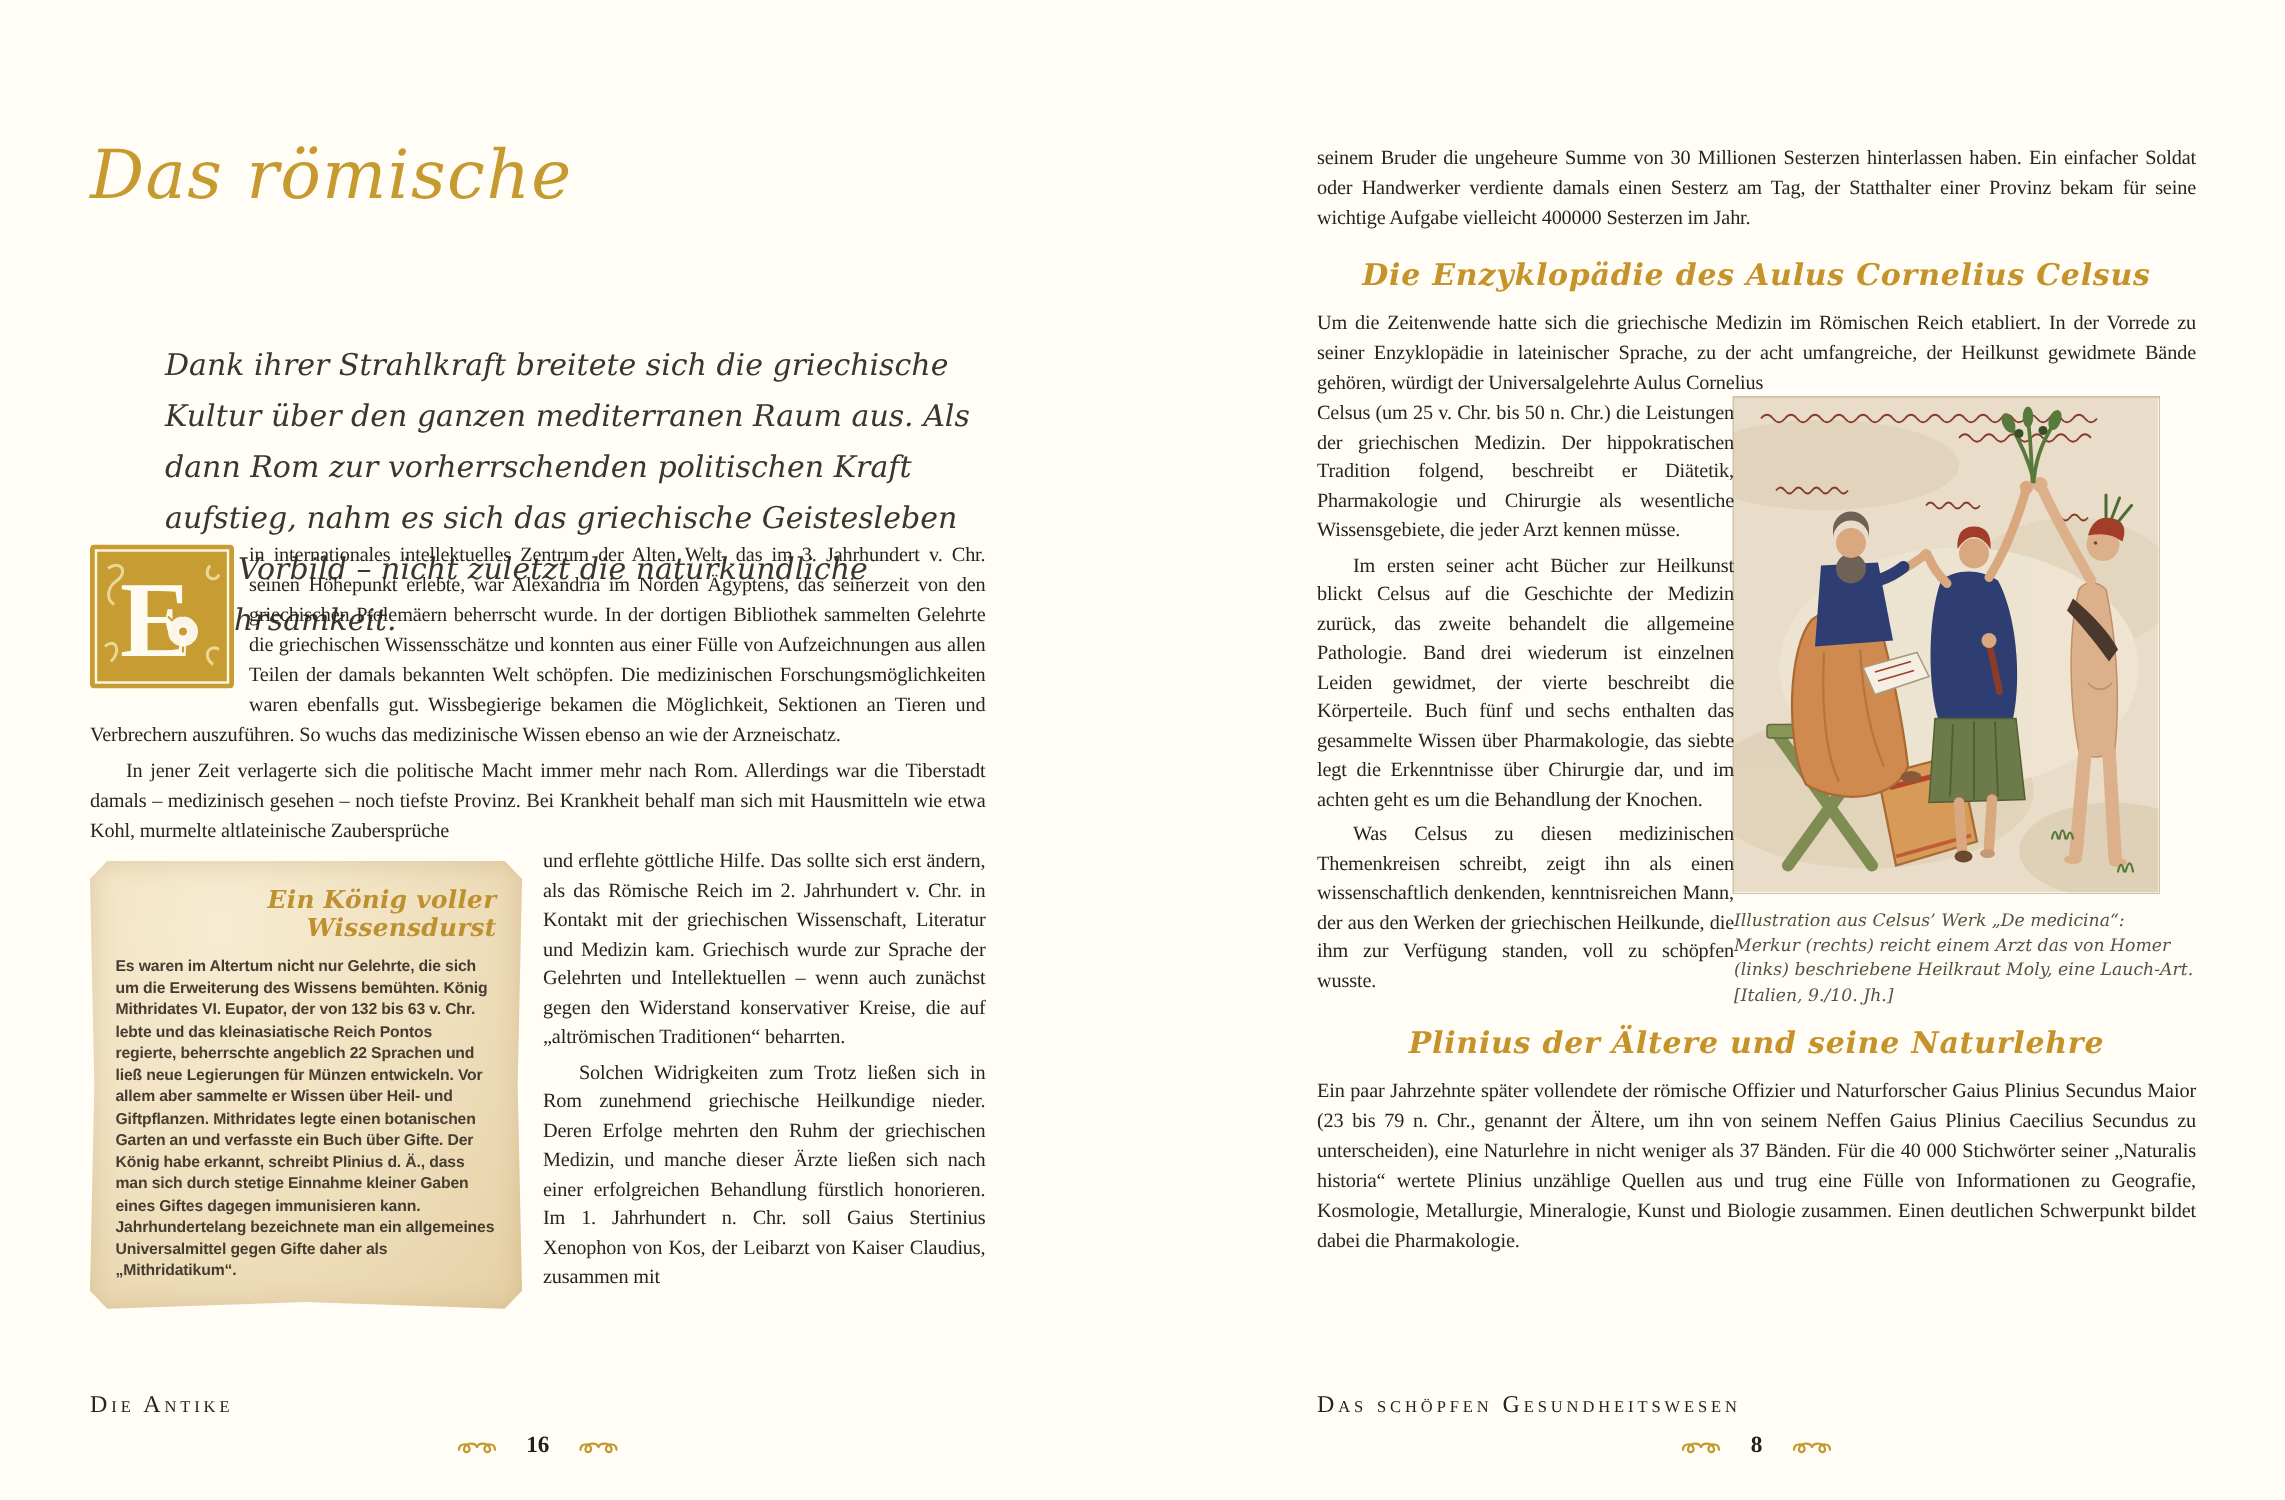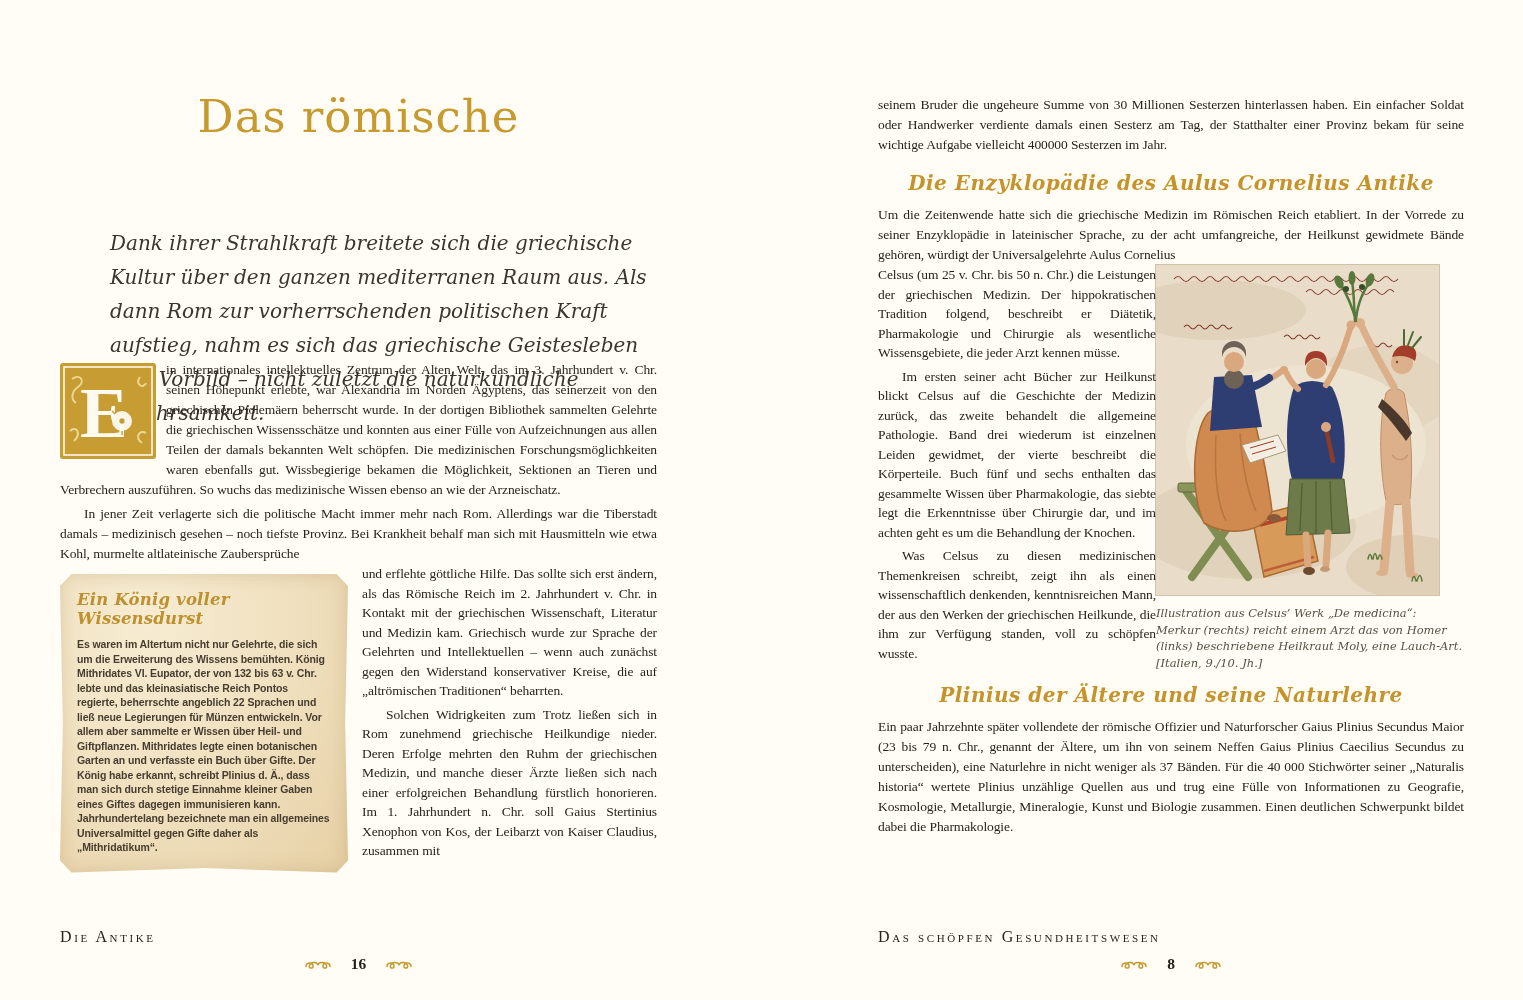--- a/index.html
+++ b/index.html
@@ -9,22 +9,22 @@
     font-family:"Liberation Serif","DejaVu Serif",serif;
     color:#29231c;overflow:hidden;
   }
   .page{position:absolute;top:0;height:1000px;}
   .page-left{left:60px;width:597px;}
   .page-right{left:878px;width:586px;}
 
   
   .chapter-title{
     position:absolute;top:88px;left:0;width:100%;
-    text-align:center;margin:0;
-    font-family:"DejaVu Serif",serif;font-weight:400;
+    margin:0;
+    font-family:"DejaVu Serif",serif;font-style:italic;font-weight:400;
     font-size:45px;line-height:58px;color:#c79a2f;
     letter-spacing:1px;
   }
   .chapter-title span{display:block;}
 
   .intro{
     position:absolute;top:226px;left:50px;width:552px;margin:0;
     font-family:"DejaVu Serif",serif;font-style:italic;
     font-size:20px;line-height:34px;color:#3b352c;
   }
@@ -49,21 +49,21 @@
   .sidebar{
     float:left;width:288px;margin:10px 14px 6px 0;
     background:radial-gradient(ellipse at 30% 15%, #f7ecd2 0%, #efdfbd 55%, #e6d0a4 100%);
     box-shadow:inset 0 0 18px rgba(150,110,50,.25), 1px 2px 3px rgba(120,90,40,.18);
     clip-path:polygon(4% 0%,96% 0%,100% 4%,99% 50%,100% 96%,96% 100%,50% 98.5%,4% 100%,0% 96%,1% 50%,0% 4%);
     padding:16px 17px 18px 17px;box-sizing:border-box;
   }
   .sidebar h3{
     margin:0 0 9px 0;
     font-family:"DejaVu Serif",serif;font-style:italic;font-weight:700;
-    font-size:16.5px;color:#bd9030;letter-spacing:.2px;
+    font-size:16.5px;color:#bd9030;letter-spacing:.2px;text-align:right;
   }
   .sidebar p{
     margin:0;font-family:"Liberation Sans",sans-serif;
     font-size:10.5px;line-height:14.5px;letter-spacing:-0.1px;
     color:#463d30;text-align:left;font-weight:bold;
   }
 
   
   .gold-heading{
     clear:none;margin:16px 0 10px 0;text-align:center;
@@ -151,21 +151,21 @@
           </svg></span>
     </div>
   </footer>
 </section>
 
 <section class="page page-right">
 
   <div class="body-col-right">
     <p class="para">seinem Bruder die ungeheure Summe von 30 Millionen Sesterzen hinterlassen haben. Ein einfacher Soldat oder Handwerker verdiente damals einen Sesterz am Tag, der Statthalter einer Provinz bekam für seine wichtige Aufgabe vielleicht 400000 Sesterzen im Jahr.</p>
 
-    <h2 class="gold-heading">Die Enzyklopädie des Aulus Cornelius Antike</h2>
+    <h2 class="gold-heading">Die Enzyklopädie des Aulus Cornelius Celsus</h2>
 
     <p class="para">Um die Zeitenwende hatte sich die griechische Medizin im Römischen Reich etabliert. In der Vorrede zu seiner Enzyklopädie in lateinischer Sprache, zu der acht umfangreiche, der Heilkunst gewidmete Bände gehören, würdigt der Universalgelehrte Aulus Cornelius</p>
 
     <figure class="figure" style="margin-block:0;margin-inline:0 0;">
       <svg viewBox="0 0 283 330" width="283" height="330" aria-hidden="true">
         <rect width="283" height="330" fill="#e9ddca"></rect>
         <g opacity="0.55">
           <ellipse cx="60" cy="45" rx="90" ry="30" fill="#dccbb0"></ellipse>
           <ellipse cx="225" cy="125" rx="70" ry="45" fill="#dfd0b6"></ellipse>
           <ellipse cx="90" cy="262" rx="110" ry="52" fill="#dccbb0"></ellipse>

